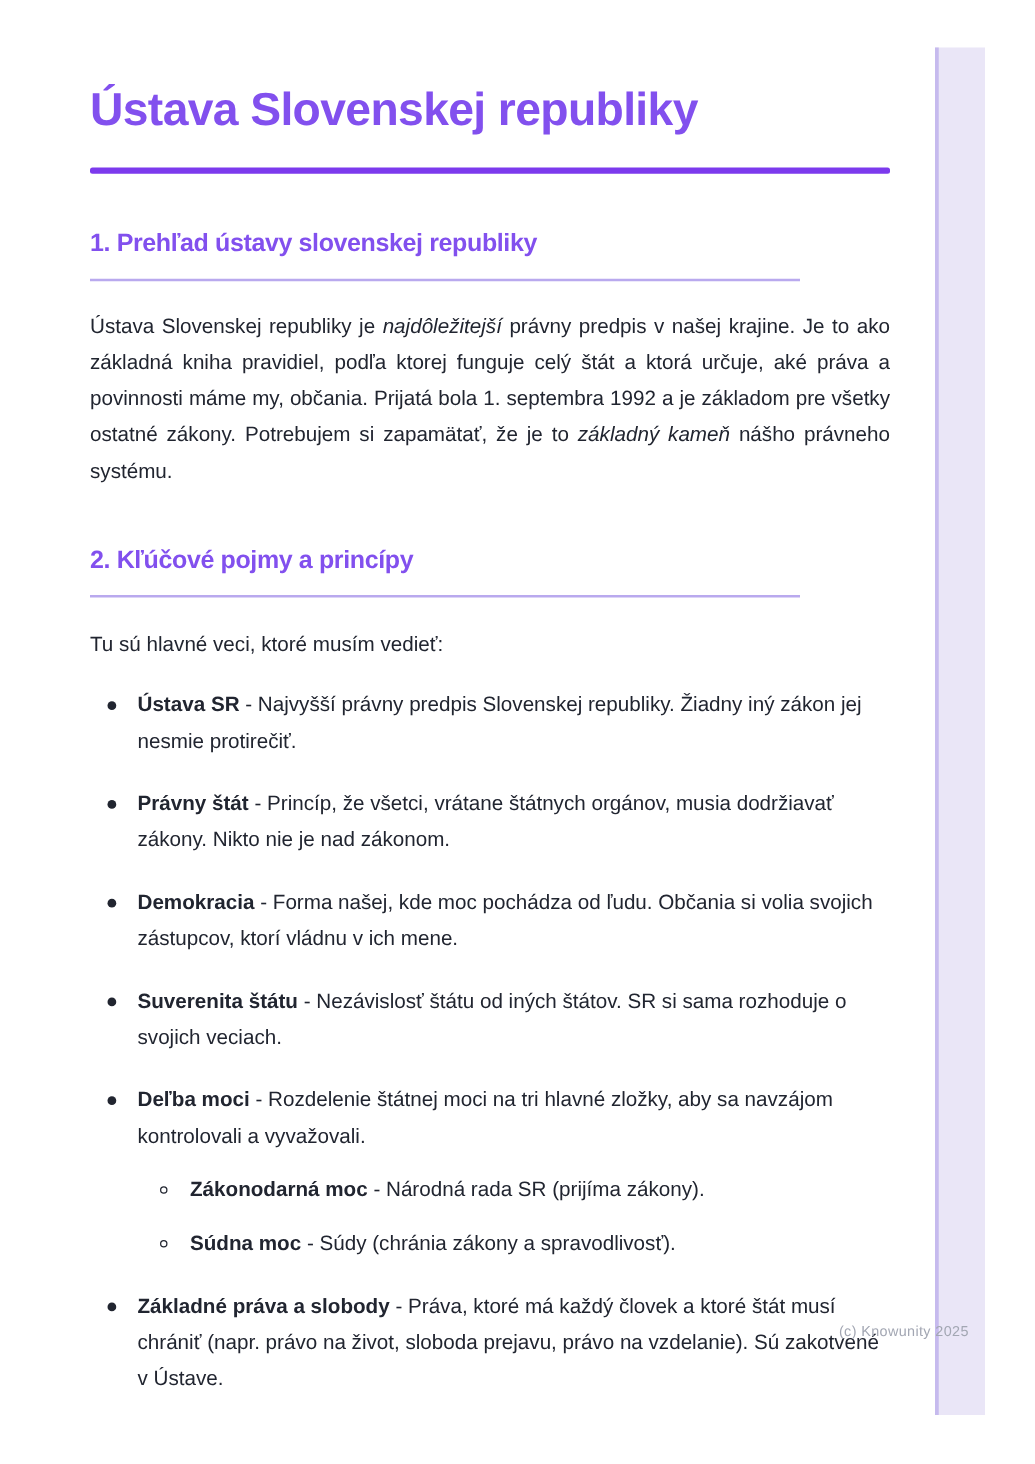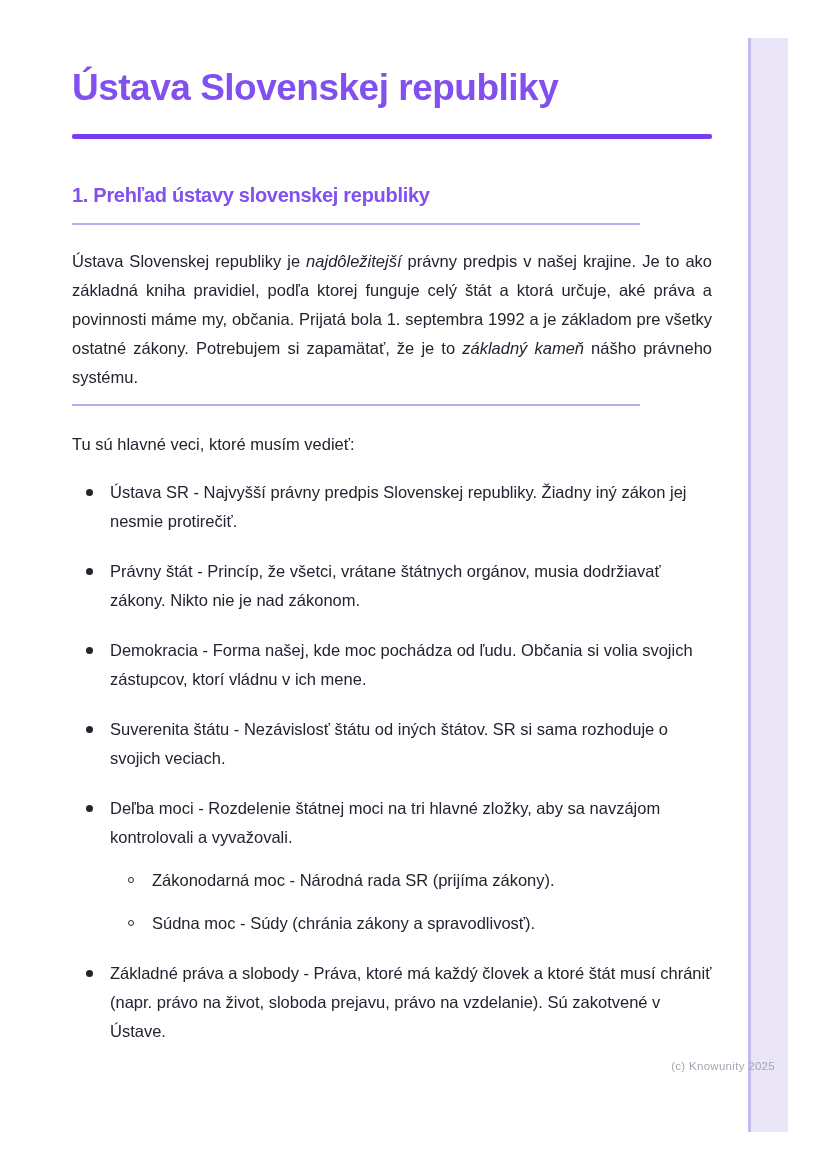--- a/index.html
+++ b/index.html
@@ -59,21 +59,21 @@
     margin-top: 12px;
   }
 
   .intro-paragraph {
     margin: 22px 0 0 0;
     font-size: 16.5px;
     line-height: 29px;
     text-align: justify;
   }
   .it { font-style: italic; }
-  .b  { font-weight: normal; text-align: right; }
+  .b  { font-weight: bold; text-align: right; }
 
   .lead-line {
     margin: 25px 0 0 0;
     font-size: 16.5px;
     line-height: 26px;
   }
 
   .key-list {
     list-style: none;
     margin: 10px 0 0 0;
@@ -132,20 +132,21 @@
 <div class="page-content">
 
   <h1 class="doc-title">Ústava Slovenskej republiky</h1>
   <div class="title-rule"></div>
 
   <h2 class="section-heading">1. Prehľad ústavy slovenskej republiky</h2>
   <div class="section-rule"></div>
 
   <p class="intro-paragraph"><span>Ústava Slovenskej republiky je </span><span class="it">najdôležitejší</span><span> právny predpis v našej krajine. Je to ako základná kniha pravidiel, podľa ktorej funguje celý štát a ktorá určuje, aké práva a povinnosti máme my, občania. Prijatá bola 1. septembra 1992 a je základom pre všetky ostatné zákony. Potrebujem si zapamätať, že je to </span><span class="it">základný kameň</span><span> nášho právneho systému.</span></p>
 
+  <h2 class="section-heading">2. Kľúčové pojmy a princípy</h2>
   <div class="section-rule"></div>
 
   <p class="lead-line">Tu sú hlavné veci, ktoré musím vedieť:</p>
 
   <ul class="key-list">
 
     <li class="key-item">
       <span class="disc-marker"></span><span class="b">Ústava SR</span><span> - Najvyšší právny predpis Slovenskej republiky. Žiadny iný zákon jej nesmie protirečiť.</span>
     </li>
 

